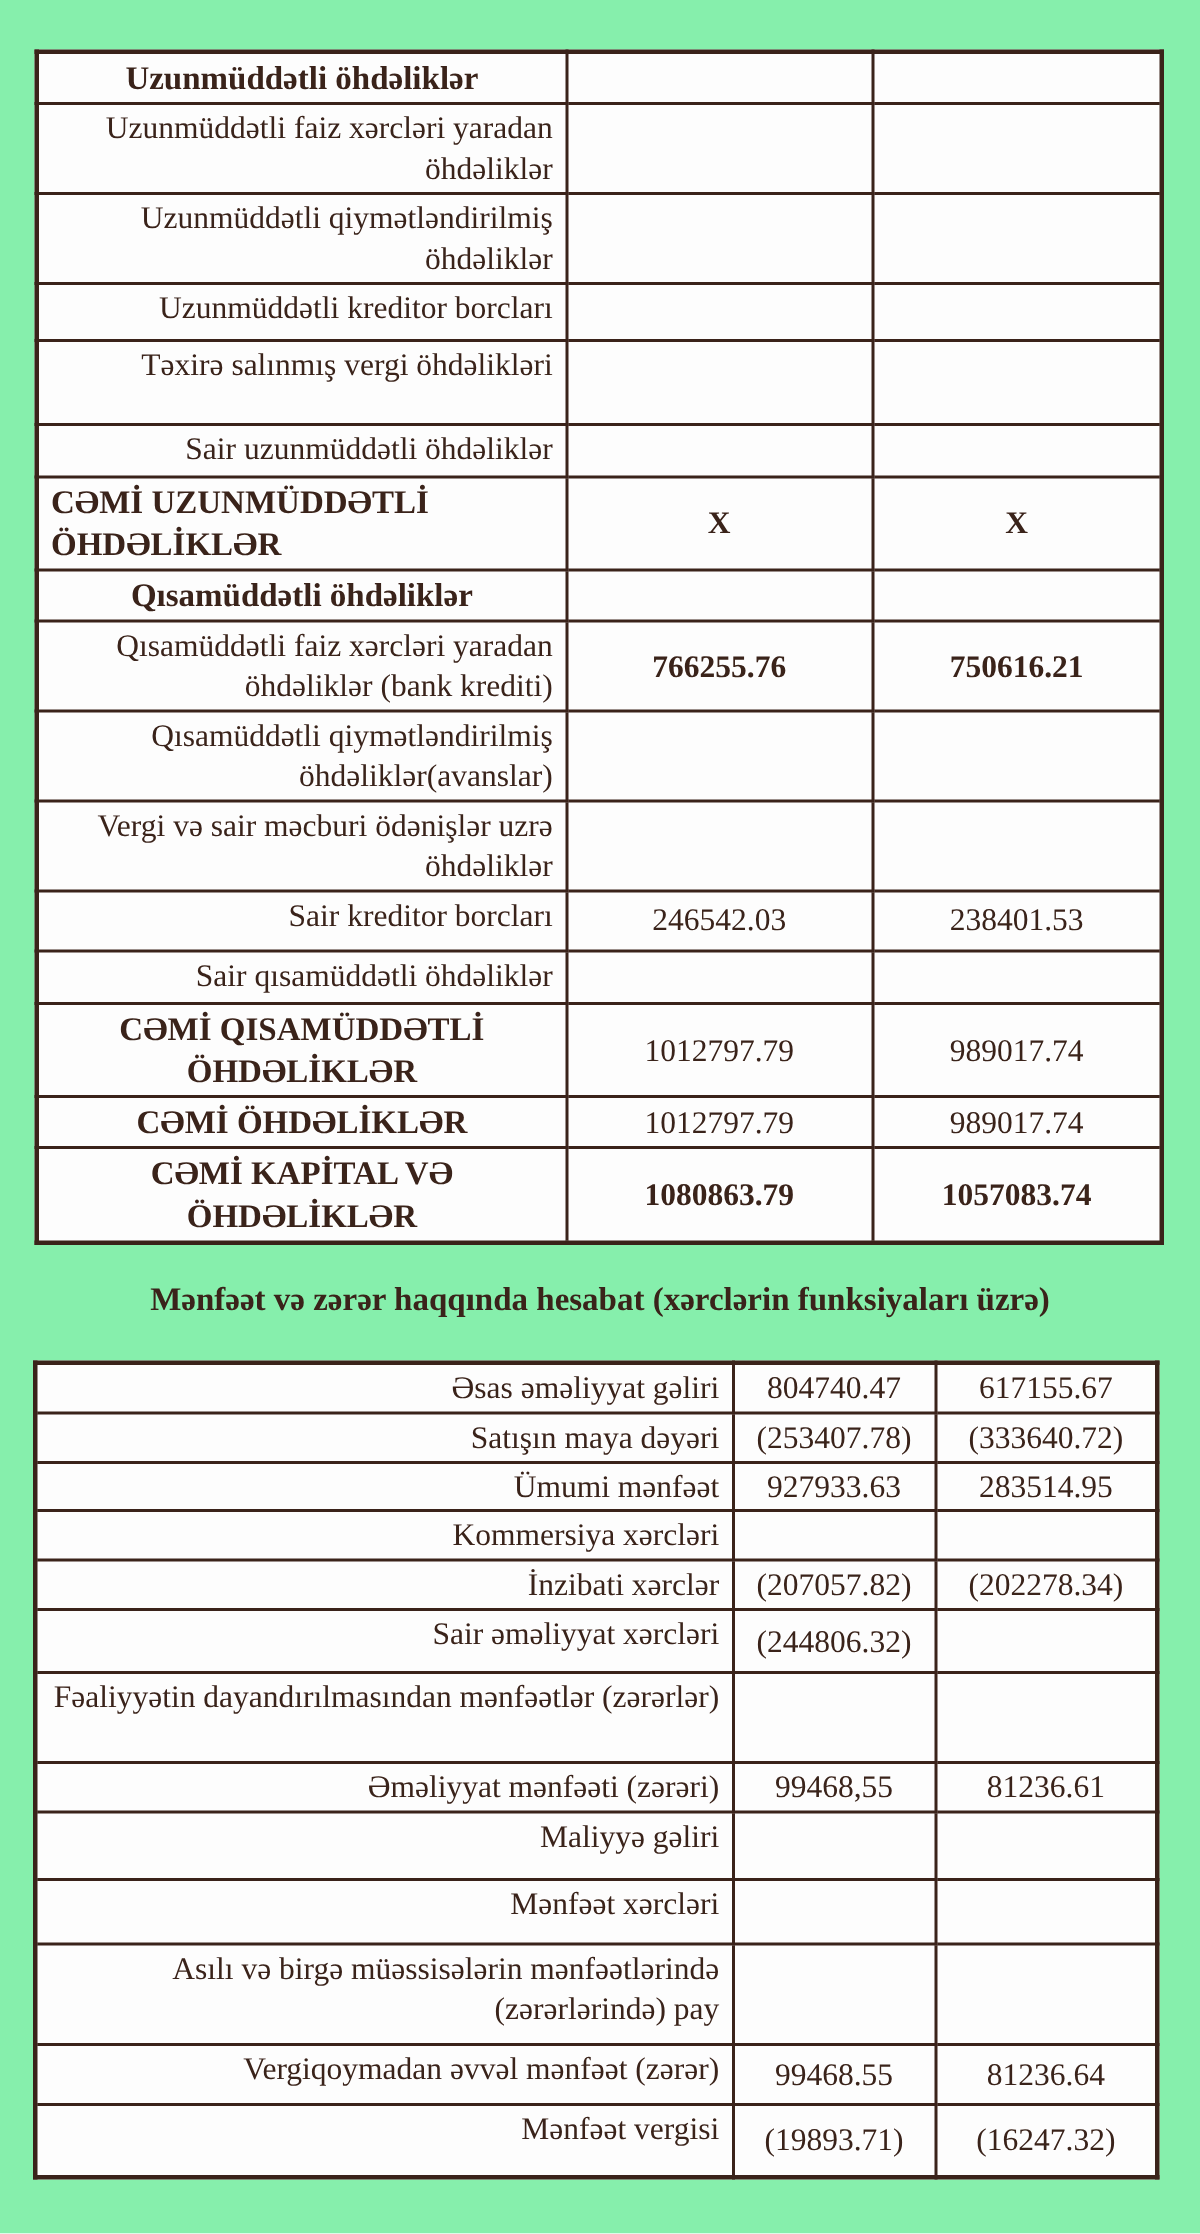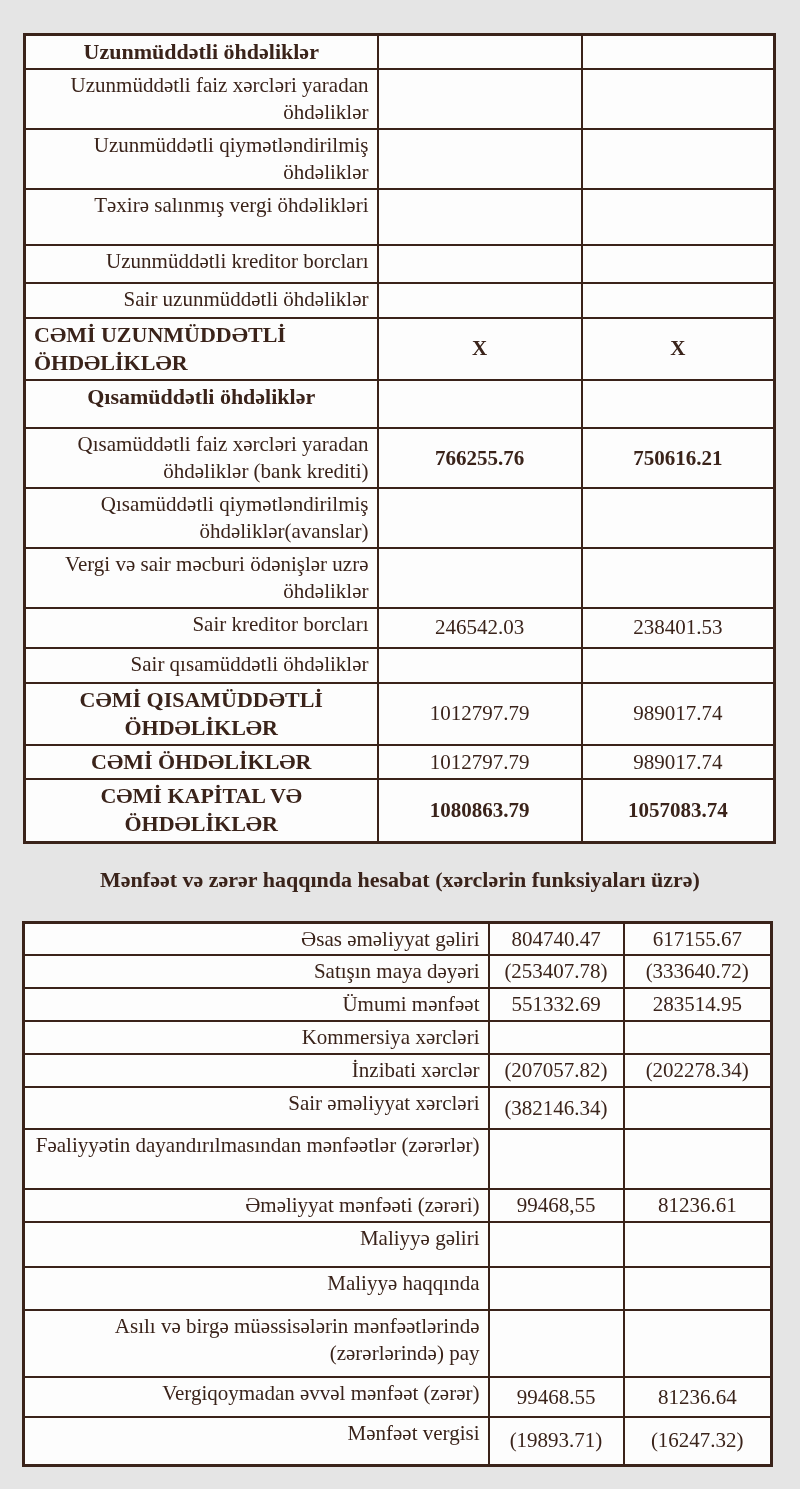--- a/index.html
+++ b/index.html
@@ -6,21 +6,21 @@
     margin: 0;
     padding: 0;
     background: #fdfdfd;
     font-family: "Liberation Serif", "DejaVu Serif", serif;
     color: #3a231a;
   }
   .page {
     position: relative;
     width: 800px;
     height: 1489px;
-    background: #e5e5e5;
+    background: #86efac;
     overflow: hidden;
   }
   table {
     border-collapse: collapse;
     table-layout: fixed;
     background: #fdfdfd;
   }
   table.doc-table {
     border: 3px solid #3a231a;
   }
@@ -96,41 +96,41 @@
         <tr class="kind-item" style="height: 57px;">
           <td class="label">Uzunmüddətli faiz xərcləri yaradan öhdəliklər</td>
           <td class="value"></td>
           <td class="value"></td>
         </tr>
         <tr class="kind-item" style="height: 58px;">
           <td class="label">Uzunmüddətli qiymətləndirilmiş öhdəliklər</td>
           <td class="value"></td>
           <td class="value"></td>
         </tr>
+        <tr class="kind-item" style="height: 38px;">
+          <td class="label">Uzunmüddətli kreditor borcları</td>
+          <td class="value"></td>
+          <td class="value"></td>
+        </tr>
         <tr class="kind-item" style="height: 56px;">
           <td class="label">Təxirə salınmış vergi öhdəlikləri</td>
-          <td class="value"></td>
-          <td class="value"></td>
-        </tr>
-        <tr class="kind-item" style="height: 38px;">
-          <td class="label">Uzunmüddətli kreditor borcları</td>
           <td class="value"></td>
           <td class="value"></td>
         </tr>
         <tr class="kind-item" style="height: 35px;">
           <td class="label">Sair uzunmüddətli öhdəliklər</td>
           <td class="value"></td>
           <td class="value"></td>
         </tr>
         <tr class="kind-total-left" style="height: 58px;">
           <td class="label">CƏMİ UZUNMÜDDƏTLİ ÖHDƏLİKLƏR</td>
           <td class="value bold">X</td>
           <td class="value bold">X</td>
         </tr>
-        <tr class="kind-section" style="height: 48px;">
+        <tr class="kind-section" style="height: 34px;">
           <td class="label">Qısamüddətli öhdəliklər</td>
           <td class="value"></td>
           <td class="value"></td>
         </tr>
         <tr class="kind-item" style="height: 60px;">
           <td class="label">Qısamüddətli faiz xərcləri yaradan öhdəliklər (bank krediti)</td>
           <td class="value bold">766255.76</td>
           <td class="value bold">750616.21</td>
         </tr>
         <tr class="kind-item" style="height: 57px;">
@@ -185,55 +185,55 @@
           <td class="value">804740.47</td>
           <td class="value">617155.67</td>
         </tr>
         <tr class="kind-item" style="height: 33px;">
           <td class="label">Satışın maya dəyəri</td>
           <td class="value">(253407.78)</td>
           <td class="value">(333640.72)</td>
         </tr>
         <tr class="kind-item" style="height: 32px;">
           <td class="label">Ümumi mənfəət</td>
-          <td class="value">551332.69</td>
+          <td class="value">927933.63</td>
           <td class="value">283514.95</td>
         </tr>
         <tr class="kind-item" style="height: 32px;">
           <td class="label">Kommersiya xərcləri</td>
           <td class="value"></td>
           <td class="value"></td>
         </tr>
         <tr class="kind-item" style="height: 32px;">
           <td class="label">İnzibati xərclər</td>
           <td class="value">(207057.82)</td>
           <td class="value">(202278.34)</td>
         </tr>
         <tr class="kind-item" style="height: 42px;">
           <td class="label">Sair əməliyyat xərcləri</td>
-          <td class="value">(382146.34)</td>
+          <td class="value">(244806.32)</td>
           <td class="value"></td>
         </tr>
         <tr class="kind-item" style="height: 60px;">
           <td class="label">Fəaliyyətin dayandırılmasından mənfəətlər (zərərlər)</td>
           <td class="value"></td>
           <td class="value"></td>
         </tr>
         <tr class="kind-item" style="height: 33px;">
           <td class="label">Əməliyyat mənfəəti (zərəri)</td>
           <td class="value">99468,55</td>
           <td class="value">81236.61</td>
         </tr>
         <tr class="kind-item" style="height: 45px;">
           <td class="label">Maliyyə gəliri</td>
           <td class="value"></td>
           <td class="value"></td>
         </tr>
         <tr class="kind-item" style="height: 43px;">
-          <td class="label">Maliyyə haqqında</td>
+          <td class="label">Mənfəət xərcləri</td>
           <td class="value"></td>
           <td class="value"></td>
         </tr>
         <tr class="kind-item" style="height: 67px;">
           <td class="label">Asılı və birgə müəssisələrin mənfəətlərində (zərərlərində) pay</td>
           <td class="value"></td>
           <td class="value"></td>
         </tr>
         <tr class="kind-item" style="height: 40px;">
           <td class="label">Vergiqoymadan əvvəl mənfəət (zərər)</td>

